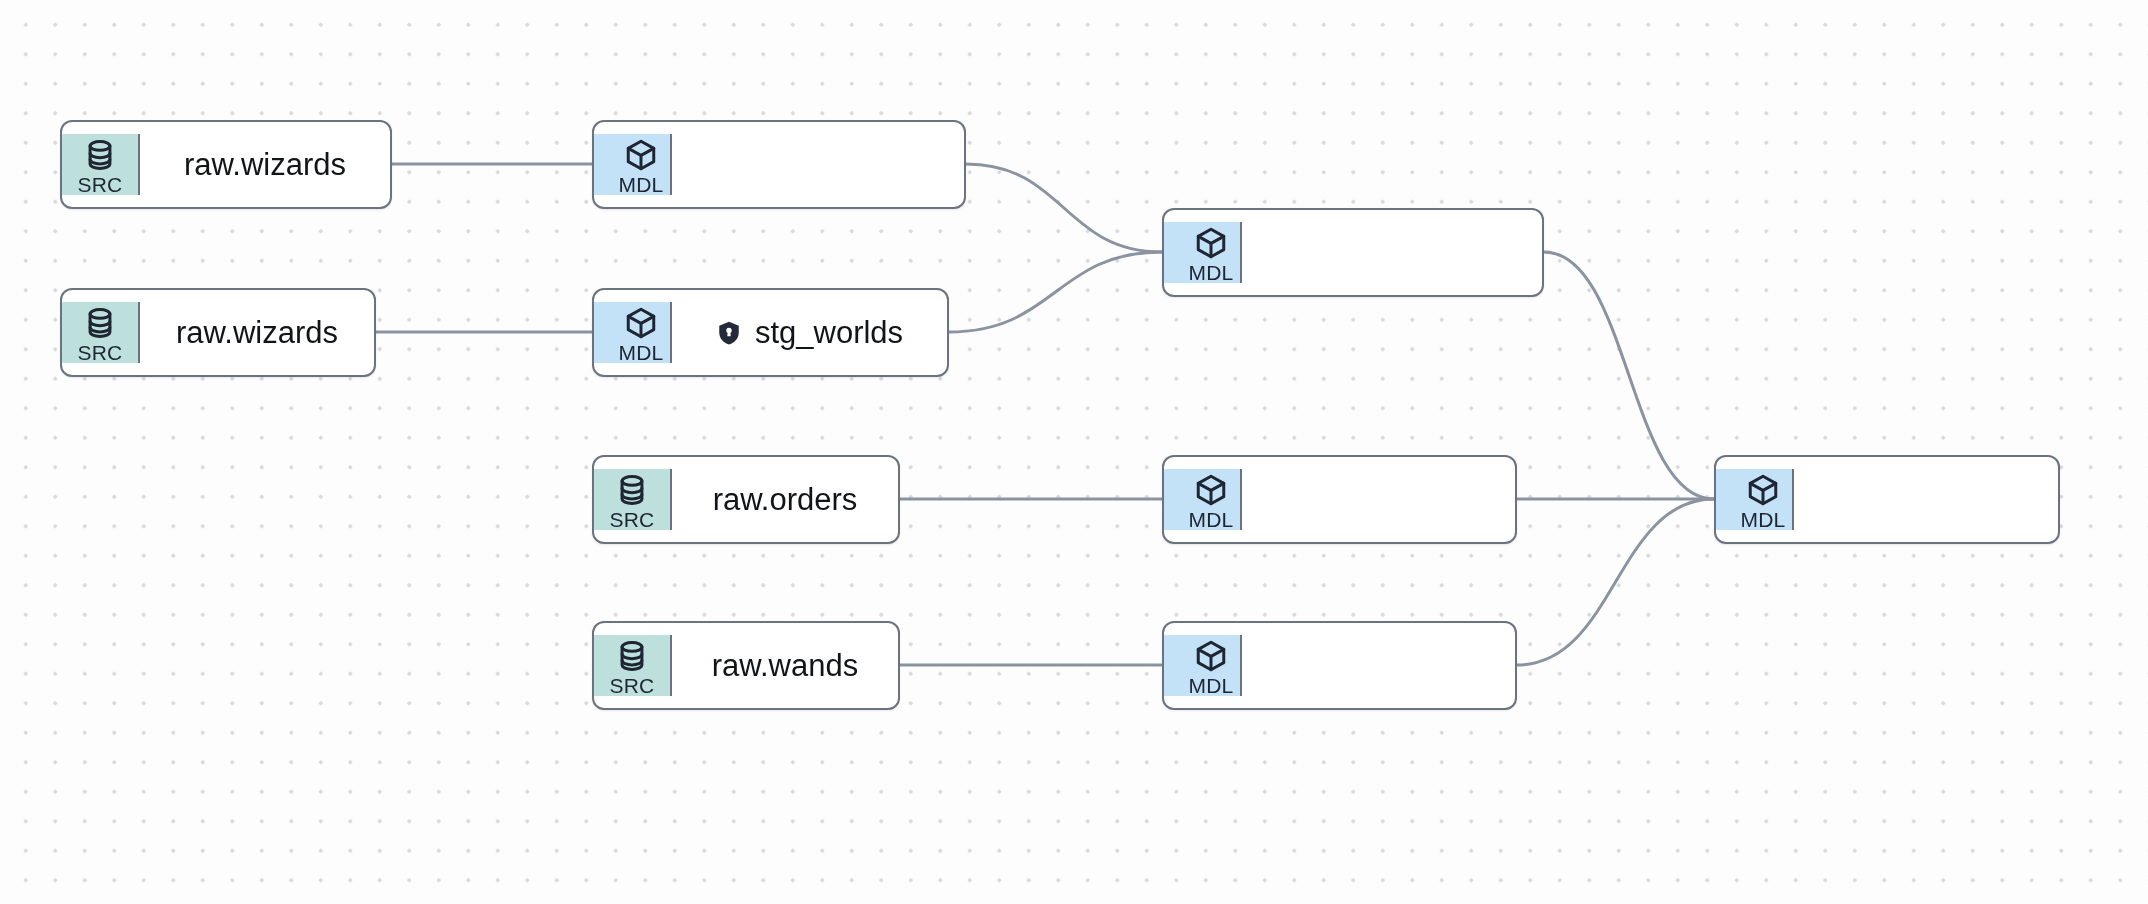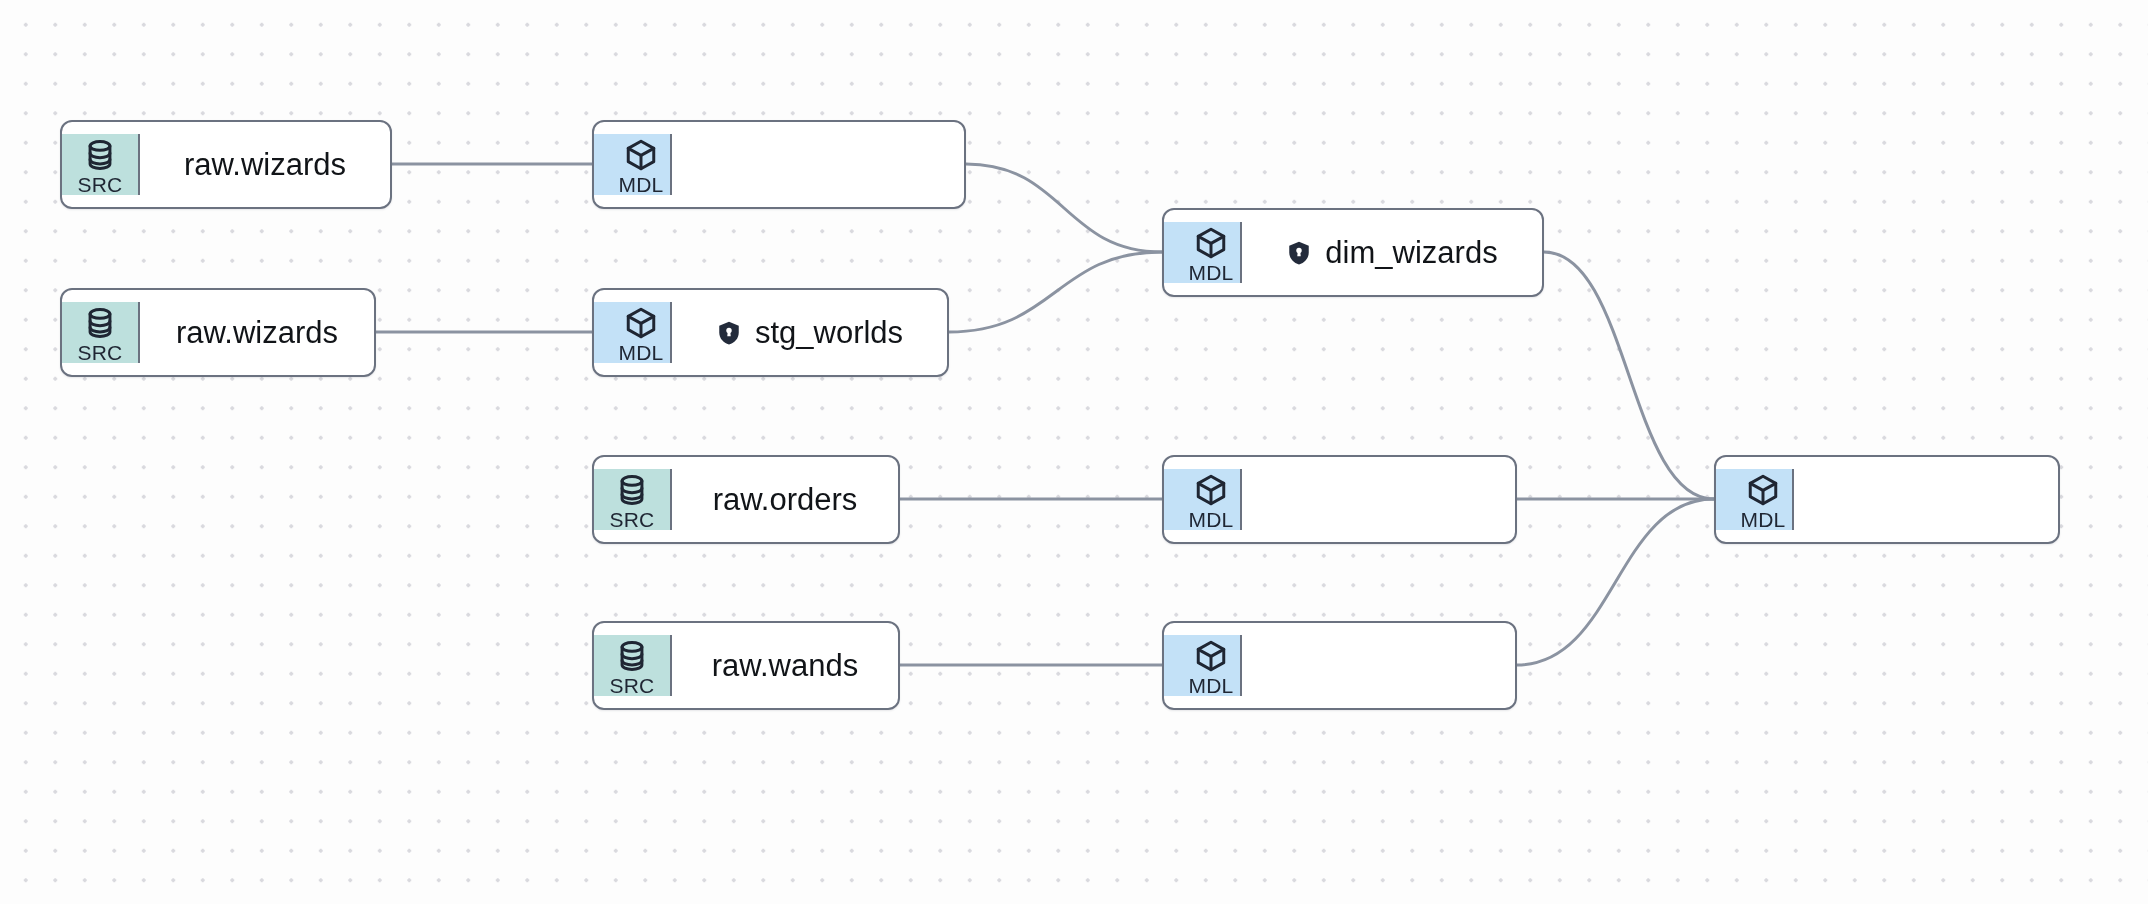--- a/index.html
+++ b/index.html
@@ -211,28 +211,20 @@
       </div>
       <div class="node" style="left: 1162px; top: 208px; width: 382px; height: 89px;">
         <div class="badge mdl">
           <span class="badge-icon"><svg viewBox="0 0 24 24" width="34" height="34" fill="none" stroke="#1f2633" stroke-width="2.1" stroke-linecap="round" stroke-linejoin="round">
               <path d="M12 2.3 21 7.3v9.4L12 21.7 3 16.7V7.3z"></path>
               <path d="M3 7.3 12 12.3 21 7.3"></path>
               <path d="M12 12.3V21.7"></path>
             </svg></span>
           <span class="badge-label">MDL</span>
         </div>
-        <div class="node-body">
-          <span class="shield-icon"><svg viewBox="0 0 24 24" width="26" height="26">
-              <path d="M12 1.7 21 5.2v6.3c0 5.3-3.7 9.6-9 11-5.3-1.4-9-5.7-9-11V5.2z" fill="#232b3b"></path>
-              <circle cx="12" cy="9.6" r="2.5" fill="#ffffff"></circle>
-              <path d="M10.9 9.8h2.2l.5 5.2h-3.2z" fill="#ffffff"></path>
-            </svg></span>
-          <span class="node-label">dim_wizards</span>
-        </div>
       </div>
       <div class="node" style="left: 1714px; top: 455px; width: 346px; height: 89px;">
         <div class="badge mdl">
           <span class="badge-icon"><svg viewBox="0 0 24 24" width="34" height="34" fill="none" stroke="#1f2633" stroke-width="2.1" stroke-linecap="round" stroke-linejoin="round">
               <path d="M12 2.3 21 7.3v9.4L12 21.7 3 16.7V7.3z"></path>
               <path d="M3 7.3 12 12.3 21 7.3"></path>
               <path d="M12 12.3V21.7"></path>
             </svg></span>
           <span class="badge-label">MDL</span>
         </div>

